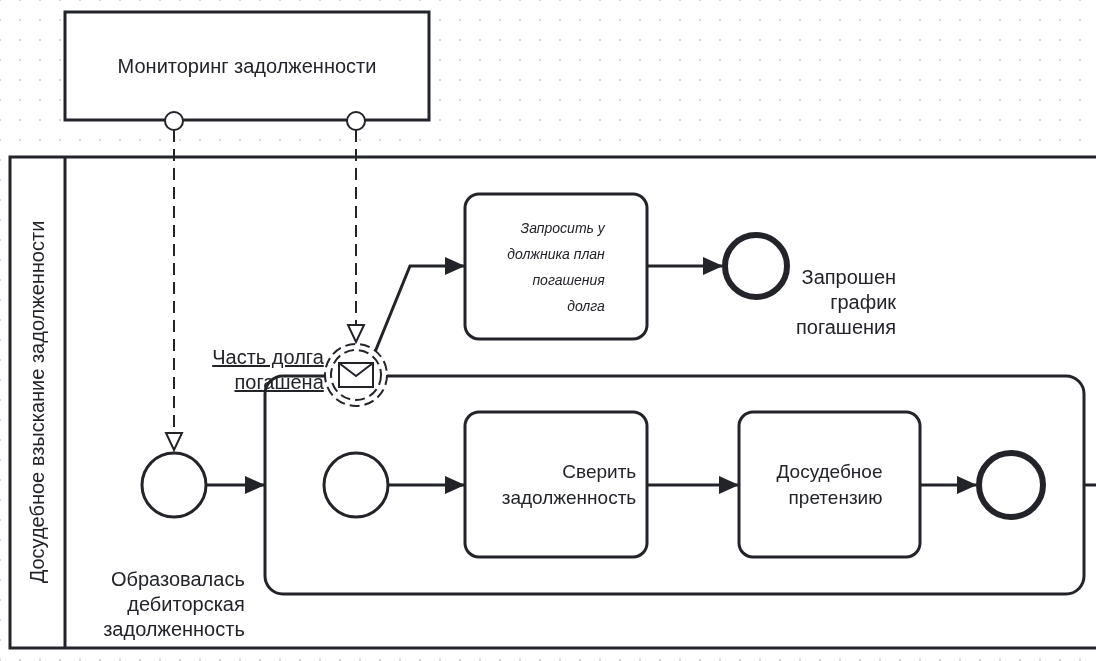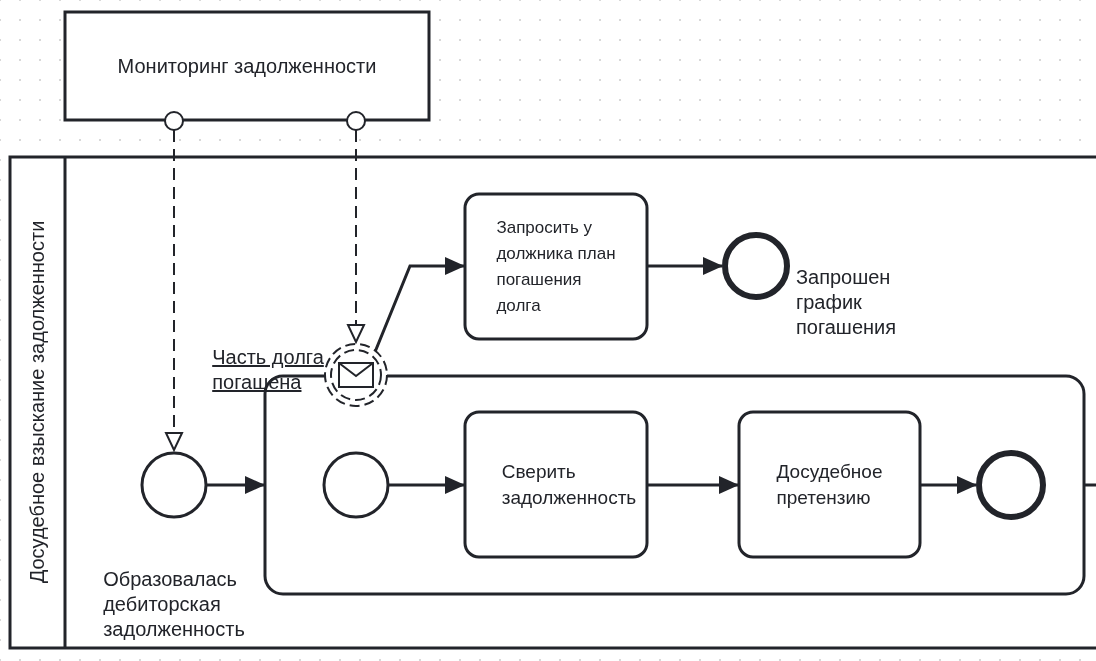--- a/index.html
+++ b/index.html
@@ -8,21 +8,21 @@
     background-color: #ffffff;
     background-image: radial-gradient(circle, #d8d8d8 1px, transparent 1.2px);
     background-size: 20px 20px;
     background-position: 10px 10px;
     font-family: "Liberation Sans", sans-serif;
     position: relative;
   }
   #canvas { position: absolute; left: 0; top: 0; }
   .lbl {
     position: absolute; color: #22242a; font-size: 18px; line-height: 26px;
-    text-align: left; white-space: pre-line;
+    text-align: right; white-space: pre-line;
     display: flex; align-items: center; justify-content: center;
   }
   .lbl.small { font-size: 20px; line-height: 25px; margin-top: 28px; }
   .lane-title {
     position: absolute; left: 37px; top: 402px;
     transform: translate(-50%, -50%) rotate(-90deg);
     font-size: 20px; color: #22242a; white-space: nowrap;
   }
 </style>
 </head>
@@ -88,21 +88,21 @@
 
   <circle cx="1011" cy="485" r="32" fill="#ffffff" stroke="#22242a" stroke-width="6"></circle>
 
   <line x1="1085" y1="485" x2="1100" y2="485" stroke="#22242a" stroke-width="3"></line>
 </svg>
 
 <div class="lbl" style="left:65px; top:12px; width:364px; height:108px; font-size:20px;">Мониторинг задолженности</div>
 
 <div class="lane-title">Досудебное взыскание задолженности</div>
 
-<div class="lbl" style="left:465px; top:194px; width:182px; height:145px; font-size:17px;">Запросить у
+<div class="lbl" style="left:465px; top:194px; width:182px; height:145px; font-size:14px;font-style:italic;">Запросить у
 должника план
 погашения
 долга</div>
 
 <div class="lbl" style="left:478px; top:412px; width:182px; height:145px; font-size:19px;">Сверить
 задолженность</div>
 
 <div class="lbl" style="left:739px; top:412px; width:181px; height:145px; font-size:19px;">Досудебное
 претензию</div>
 

